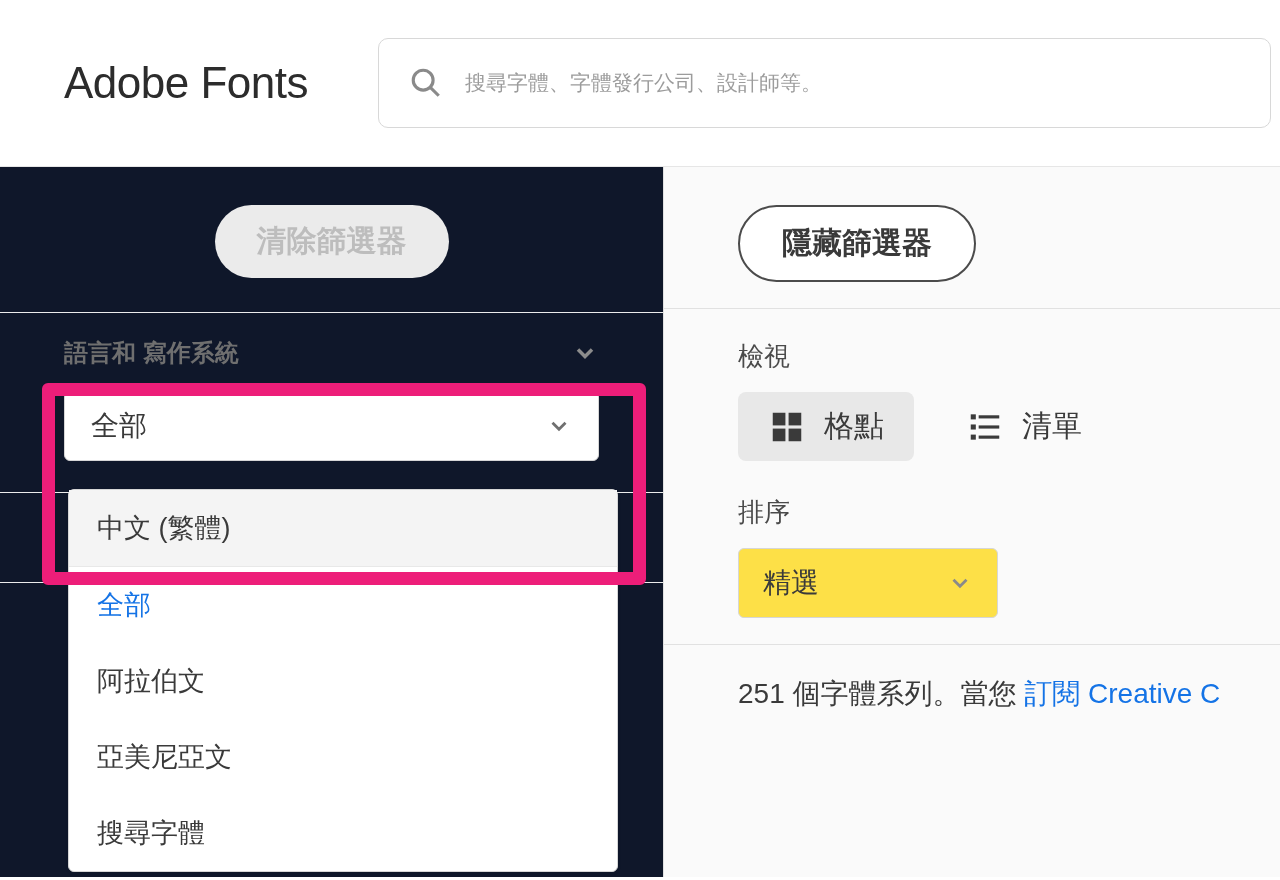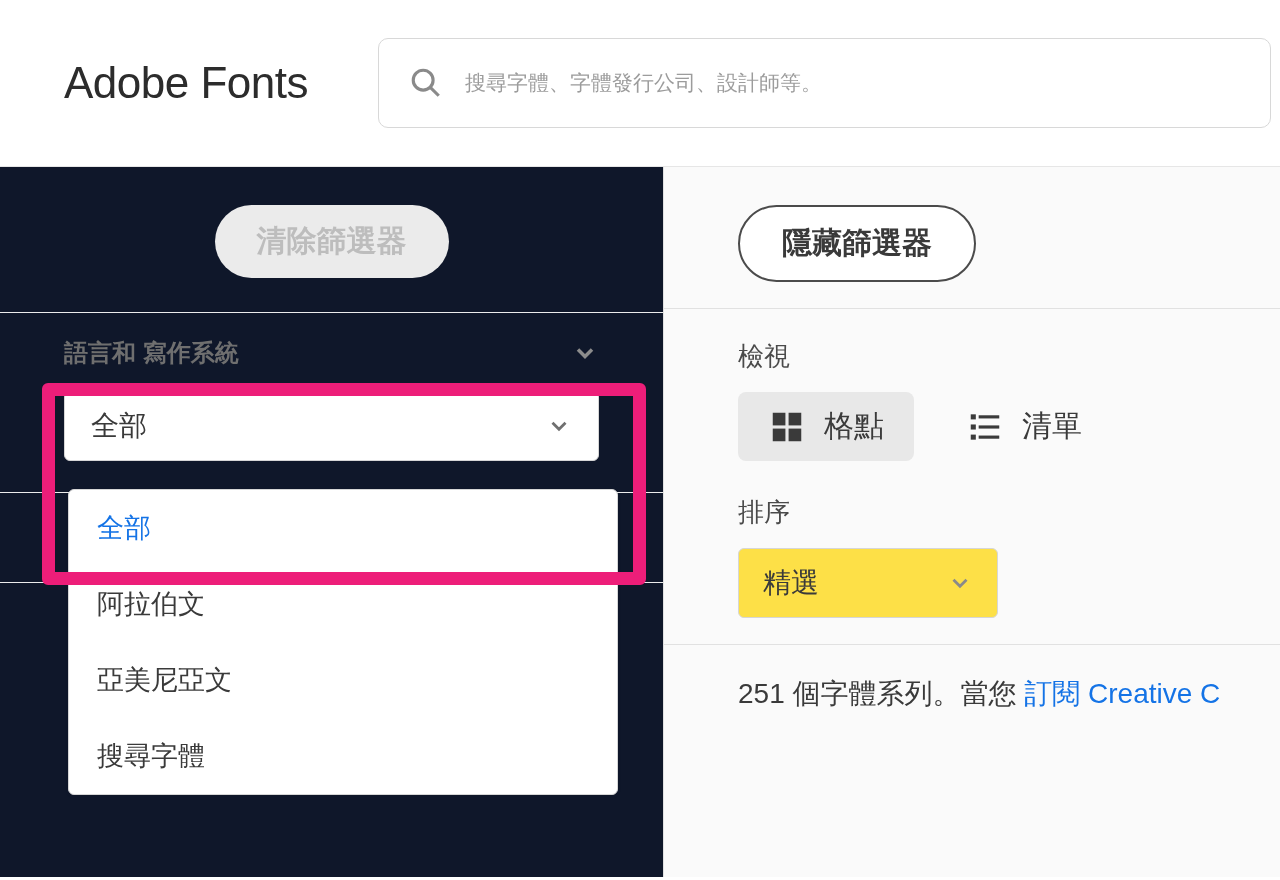--- a/index.html
+++ b/index.html
@@ -255,20 +255,21 @@
           <svg width="26" height="26" viewBox="0 0 24 24" fill="none" stroke="currentColor" stroke-width="2.6">
               <polyline points="6 9 12 15 18 9"></polyline>
             </svg>
         </span>
       </div>
     </div>
 
     <div style="height:90px;border-bottom:1px solid #ececec;"></div>
 
     <div class="dropdown" id="dropdown">
+        <div class="item hovered">中文 (繁體)</div>
         <div class="item selected">全部</div>
         <div class="item">阿拉伯文</div>
         <div class="item">亞美尼亞文</div>
         <div class="item">搜尋字體</div>
       </div>
 
     <div class="highlight-box"></div>
   </div>
 
   <div class="main">

